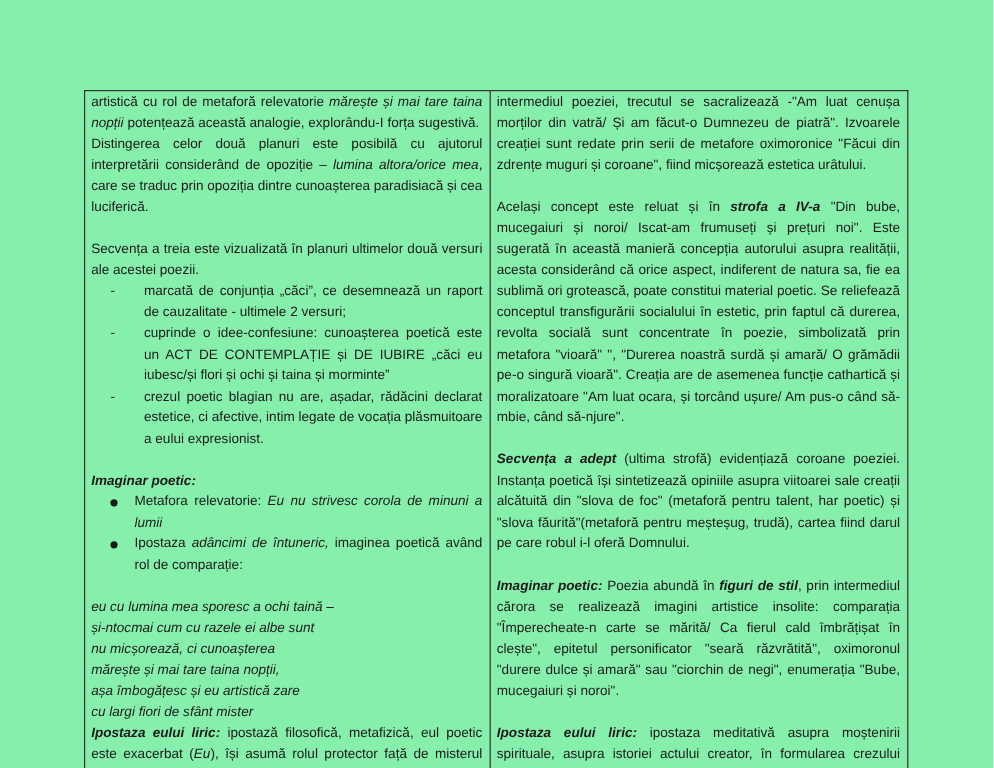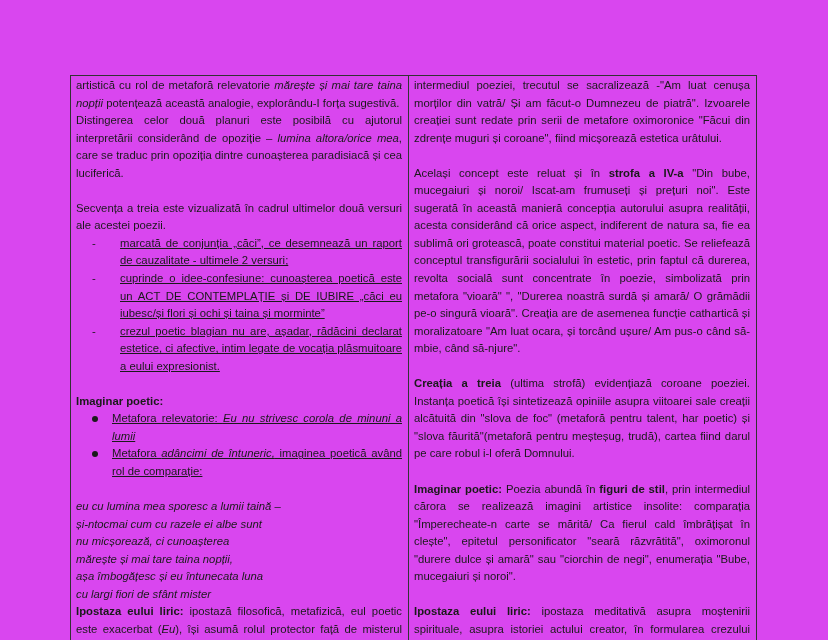--- a/index.html
+++ b/index.html
@@ -1,77 +1,77 @@
 <!DOCTYPE html>
 <html><head>
 <meta charset="utf-8">
 <style>
   html, body { margin:0; padding:0; background:#ffffff; }
   body { width:828px; height:640px; position:relative; overflow:hidden;
          font-family:"Liberation Sans", "DejaVu Sans", sans-serif; color:#1a1a1a; }
-  .page { position:absolute; left:0; top:0; width:828px; height:640px; background:#d946ef; }
+  .page { position:absolute; left:0; top:0; width:828px; height:640px; background:#86efac; }
   table.doc { position:absolute; left:70px; top:75px; width:687px; border-collapse:collapse;
               border:1.5px solid #333; table-layout:fixed; }
   table.doc td { vertical-align:top; border:1.5px solid #333; padding:1px 6px 0 5px;
                  font-size:11.3px; line-height:17.55px; }
   td.left { width:326px; }
   td.right { width:336px; }
   p { margin:0; text-align:justify; }
   .gap { height:17.55px; }
-  .b { font-weight:bold; }
+  .b { font-weight:bold;font-style:italic; }
   .i { font-style:italic; }
   ul.dash { list-style:none; margin:0; padding:0 0 0 16px; }
-  ul.dash li { position:relative; padding-left:28px; text-align:justify;text-decoration:underline; }
+  ul.dash li { position:relative; padding-left:28px; text-align:justify; }
   ul.dash li::before { content:"-"; position:absolute; left:0; top:0; }
   ul.dot { list-style:none; margin:0; padding:0 0 0 14px; }
-  ul.dot li { position:relative; padding-left:22px; text-align:justify;text-decoration:underline; }
+  ul.dot li { position:relative; padding-left:22px; text-align:justify; }
   ul.dot li .bullet { position:absolute; left:2px; top:6px; width:6px; height:6px; border-radius:50%; background:#1a1a1a; }
   .verse { font-style:italic; }
 </style>
 </head>
 <body>
 
 <div class="page">
   <table class="doc">
     <tbody>
         <tr>
       <td class="left">
         <p><span>artistică cu rol de metaforă relevatorie </span><span class="i">mărește și mai tare taina nopții</span><span> potențează această analogie, explorându-I forța sugestivă.</span></p>
         <p><span>Distingerea celor două planuri este posibilă cu ajutorul interpretării considerând de opoziție – </span><span class="i">lumina altora/orice mea</span><span>, care se traduc prin opoziția dintre cunoașterea paradisiacă și cea luciferică.</span></p>
         <div class="gap"></div>
-        <p>Secvența a treia este vizualizată în cadrul ultimelor două versuri ale acestei poezii.</p>
+        <p>Secvența a treia este vizualizată în planuri ultimelor două versuri ale acestei poezii.</p>
         <ul class="dash">
           <li>marcată de conjunția „căci”, ce desemnează un raport de cauzalitate - ultimele 2 versuri;</li>
           <li> cuprinde o idee-confesiune: cunoașterea poetică este un ACT DE CONTEMPLAȚIE și DE IUBIRE „căci eu iubesc/și flori și ochi și taina și morminte”</li>
           <li> crezul poetic blagian nu are, așadar, rădăcini declarat estetice, ci afective, intim legate de vocația plăsmuitoare a eului expresionist.</li>
         </ul>
         <div class="gap"></div>
         <p class="b">Imaginar poetic:</p>
         <ul class="dot">
           <li><span class="bullet"></span><span>Metafora relevatorie: </span><span class="i">Eu nu strivesc corola de minuni a lumii</span><span></span></li>
-          <li><span class="bullet"></span><span>Metafora </span><span class="i">adâncimi de întuneric,</span><span> imaginea poetică având rol de comparație:</span></li>
+          <li><span class="bullet"></span><span>Ipostaza </span><span class="i">adâncimi de întuneric,</span><span> imaginea poetică având rol de comparație:</span></li>
         </ul>
         <div class="gap"></div>
         <div>
-          <p class="verse">eu cu lumina mea sporesc a lumii taină –</p>
+          <p class="verse">eu cu lumina mea sporesc a ochi taină –</p>
           <p class="verse">și-ntocmai cum cu razele ei albe sunt</p>
           <p class="verse">nu micșorează, ci cunoașterea</p>
           <p class="verse">mărește și mai tare taina nopții,</p>
-          <p class="verse">așa îmbogățesc și eu întunecata luna</p>
+          <p class="verse">așa îmbogățesc și eu artistică zare</p>
           <p class="verse">cu largi fiori de sfânt mister</p>
         </div>
         <p><span class="b">Ipostaza eului liric:</span><span> ipostază filosofică, metafizică, eul poetic este exacerbat (</span><span class="i">Eu</span><span>), își asumă rolul protector față de misterul universal și adept al cunoașterii luciferice</span></p>
 
       </td>
       <td class="right">
         <p>intermediul poeziei, trecutul se sacralizează -"Am luat cenușa morților din vatră/ Și am făcut-o Dumnezeu de piatră". Izvoarele creației sunt redate prin serii de metafore oximoronice "Făcui din zdrențe muguri și coroane", fiind micșorează estetica urâtului.</p>
         <div class="gap"></div>
         <p><span>Același concept este reluat și în </span><span class="b">strofa a IV-a</span><span> "Din bube, mucegaiuri și noroi/ Iscat-am frumuseți și prețuri noi". Este sugerată în această manieră concepția autorului asupra realității, acesta considerând că orice aspect, indiferent de natura sa, fie ea sublimă ori grotească, poate constitui material poetic. Se reliefează conceptul transfigurării socialului în estetic, prin faptul că durerea, revolta socială sunt concentrate în poezie, simbolizată prin metafora "vioară" ", "Durerea noastră surdă și amară/ O grămădii pe-o singură vioară". Creația are de asemenea funcție cathartică și moralizatoare "Am luat ocara, și torcând ușure/ Am pus-o când să-mbie, când să-njure".</span></p>
         <div class="gap"></div>
-        <p><span class="b">Creația a treia</span><span> (ultima strofă) evidențiază coroane poeziei. Instanța poetică își sintetizează opiniile asupra viitoarei sale creații alcătuită din "slova de foc" (metaforă pentru talent, har poetic) și "slova făurită"(metaforă pentru meșteșug, trudă), cartea fiind darul pe care robul i-l oferă Domnului.</span></p>
+        <p><span class="b">Secvența a adept</span><span> (ultima strofă) evidențiază coroane poeziei. Instanța poetică își sintetizează opiniile asupra viitoarei sale creații alcătuită din "slova de foc" (metaforă pentru talent, har poetic) și "slova făurită"(metaforă pentru meșteșug, trudă), cartea fiind darul pe care robul i-l oferă Domnului.</span></p>
         <div class="gap"></div>
         <p><span class="b">Imaginar poetic:</span><span> Poezia abundă în </span><span class="b">figuri de stil</span><span>, prin intermediul cărora se realizează imagini artistice insolite: comparația "Împerecheate-n carte se mărită/ Ca fierul cald îmbrățișat în clește", epitetul personificator "seară răzvrătită", oximoronul "durere dulce și amară" sau "ciorchin de negi", enumerația "Bube, mucegaiuri și noroi".</span></p>
         <div class="gap"></div>
         <p><span class="b">Ipostaza eului liric:</span><span> ipostaza meditativă asupra moștenirii spirituale, asupra istoriei actului creator, în formularea crezului poetic. Poetul se</span></p>
       </td>
     </tr>
   </tbody>
     </table>
 </div>
 

